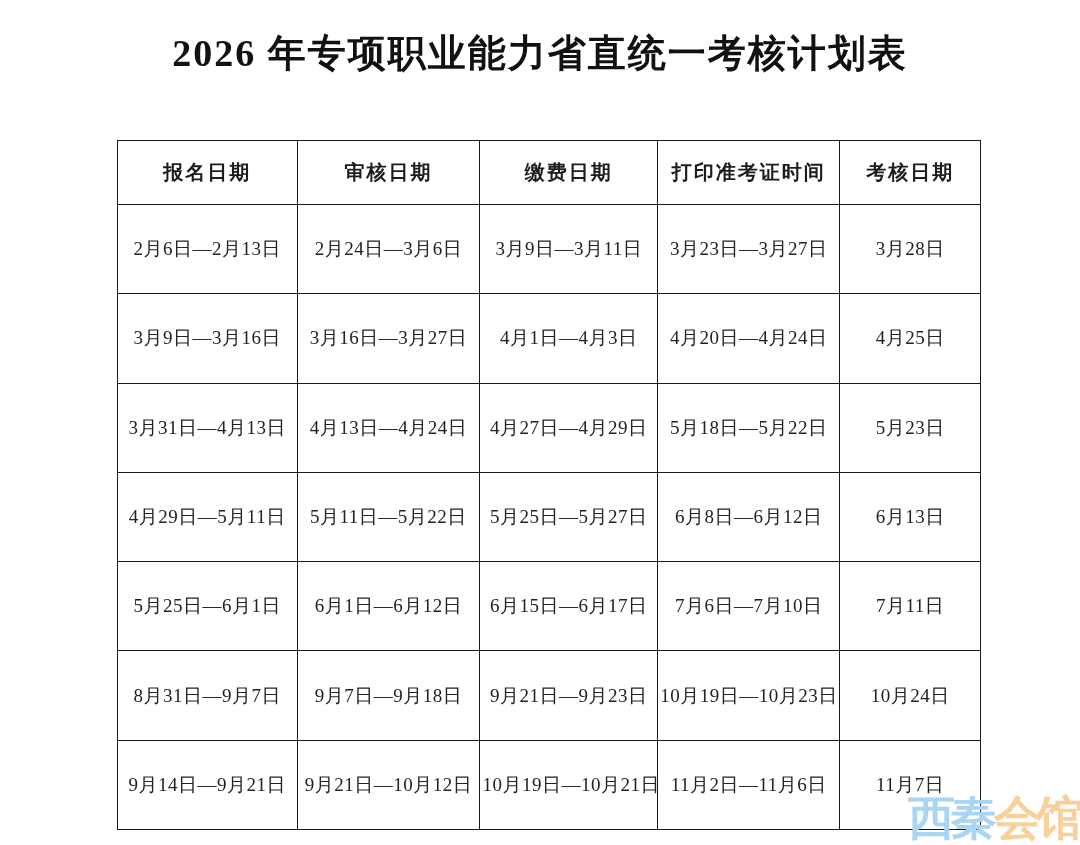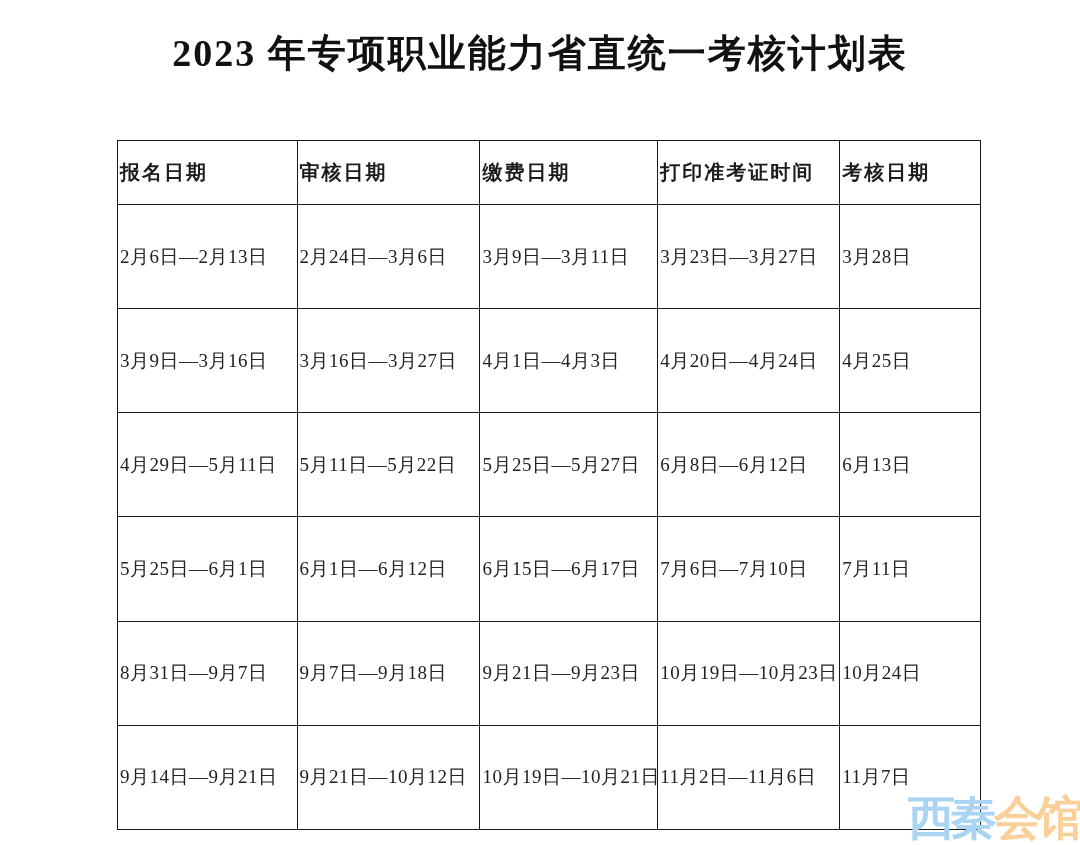--- a/index.html
+++ b/index.html
@@ -30,21 +30,21 @@
   table.schedule {
     position: absolute;
     left: 117px; top: 140px;
     width: 864px; height: 690px;
     border-collapse: collapse;
     table-layout: fixed;
     background: #ffffff;
   }
   table.schedule th, table.schedule td {
     border: 1.5px solid #1a1a1a;
-    text-align: left;
+    text-align: center;
     vertical-align: middle;
     padding: 4px 2px;
     white-space: nowrap;
     overflow: hidden;
   }
   table.schedule th {
     height: 64px;
     font-size: 20px;
     font-weight: 600;
     color: #1c1c1c;
@@ -72,21 +72,21 @@
     margin-left: 12px;
   }
   .watermark span { display: inline-block; }
   .watermark .wm2 { margin-left: -6px; }
 </style>
 </head>
 <body>
 
 <div class="page">
 
-  <h1 class="title">2023 年专项职业能力省直统一考核计划表</h1>
+  <h1 class="title">2026 年专项职业能力省直统一考核计划表</h1>
 
   <table class="schedule">
     <colgroup>
       <col style="width:20.8%">
       <col style="width:21.2%">
       <col style="width:20.6%">
       <col style="width:21.1%">
       <col style="width:16.3%">
     </colgroup>
     <thead>
@@ -105,20 +105,27 @@
           <td>3月9日—3月11日</td>
           <td>3月23日—3月27日</td>
           <td>3月28日</td>
         </tr>
         <tr>
           <td>3月9日—3月16日</td>
           <td>3月16日—3月27日</td>
           <td>4月1日—4月3日</td>
           <td>4月20日—4月24日</td>
           <td>4月25日</td>
+        </tr>
+        <tr>
+          <td>3月31日—4月13日</td>
+          <td>4月13日—4月24日</td>
+          <td>4月27日—4月29日</td>
+          <td>5月18日—5月22日</td>
+          <td>5月23日</td>
         </tr>
         <tr>
           <td>4月29日—5月11日</td>
           <td>5月11日—5月22日</td>
           <td>5月25日—5月27日</td>
           <td>6月8日—6月12日</td>
           <td>6月13日</td>
         </tr>
         <tr>
           <td>5月25日—6月1日</td>

